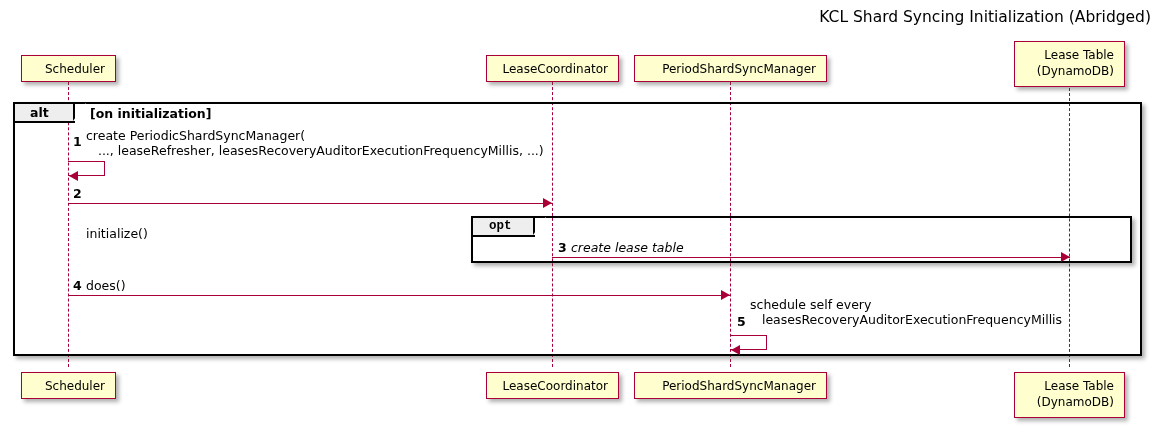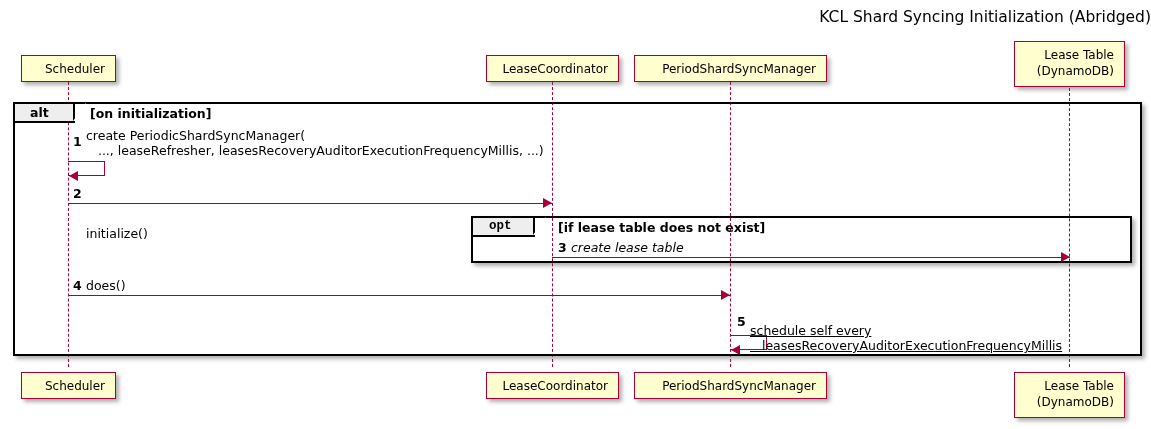--- a/index.html
+++ b/index.html
@@ -150,21 +150,20 @@
   <div class="fragment" style="left:13px; top:102px; width:1129px; height:254px;">
     <div class="frag-label-box" style="width:60px;"></div>
   </div>
   <div class="frag-label" style="left:30px; top:103px;">alt</div>
   <div class="frag-cond" style="left:90px; top:106px;">[on initialization]</div>
 
   <div class="fragment" style="left:471px; top:216px; width:661px; height:47px;">
     <div class="frag-label-box" style="width:62px;"></div>
   </div>
   <div class="frag-label" style="left:489px; top:217px;font-family:Liberation Mono, monospace;">opt</div>
-  <div class="frag-cond" style="left:558px; top:220px;">[if lease table does not exist]</div>
 
   <div class="selfcall" style="left:68px; top:161px; width:37px; height:15px;"></div>
   <div class="arrow-l" style="left:69px; top:171px;"></div>
   <div class="msg-seq" style="left:73px; top:134px;">1</div>
   <div class="msg-text" style="left:86px; top:128px;">create PeriodicShardSyncManager(
    ..., leaseRefresher, leasesRecoveryAuditorExecutionFrequencyMillis, ...)</div>
 
   <div class="msg-line" style="left:68px; top:203px; width:484px;"></div>
   <div class="arrow-r" style="left:543px; top:198px;"></div>
   <div class="msg-seq" style="left:73px; top:186px;">2</div>
@@ -176,21 +175,21 @@
   <div class="msg-text" style="left:571px; top:240px;font-style:italic;">create lease table</div>
 
   <div class="msg-line" style="left:68px; top:295px; width:662px;"></div>
   <div class="arrow-r" style="left:721px; top:290px;"></div>
   <div class="msg-seq" style="left:73px; top:278px;">4</div>
   <div class="msg-text" style="left:86px; top:278px;">does()</div>
 
   <div class="selfcall" style="left:730px; top:335px; width:37px; height:15px;"></div>
   <div class="arrow-l" style="left:731px; top:345px;"></div>
   <div class="msg-seq" style="left:737px; top:314px;">5</div>
-  <div class="msg-text" style="left:750px; top:323px;text-decoration:underline;">schedule self every
+  <div class="msg-text" style="left:750px; top:297px;">schedule self every
    leasesRecoveryAuditorExecutionFrequencyMillis</div>
 
   <div class="participant" style="left:21px; top:55px; width:95px; height:27px;">Scheduler</div>
 
   <div class="participant" style="left:486px; top:55px; width:133px; height:27px;">LeaseCoordinator</div>
 
   <div class="participant" style="left:634px; top:55px; width:193px; height:27px;">PeriodShardSyncManager</div>
 
   <div class="participant" style="left:1014px; top:41px; width:111px; height:46px;">Lease Table
 (DynamoDB)</div>

